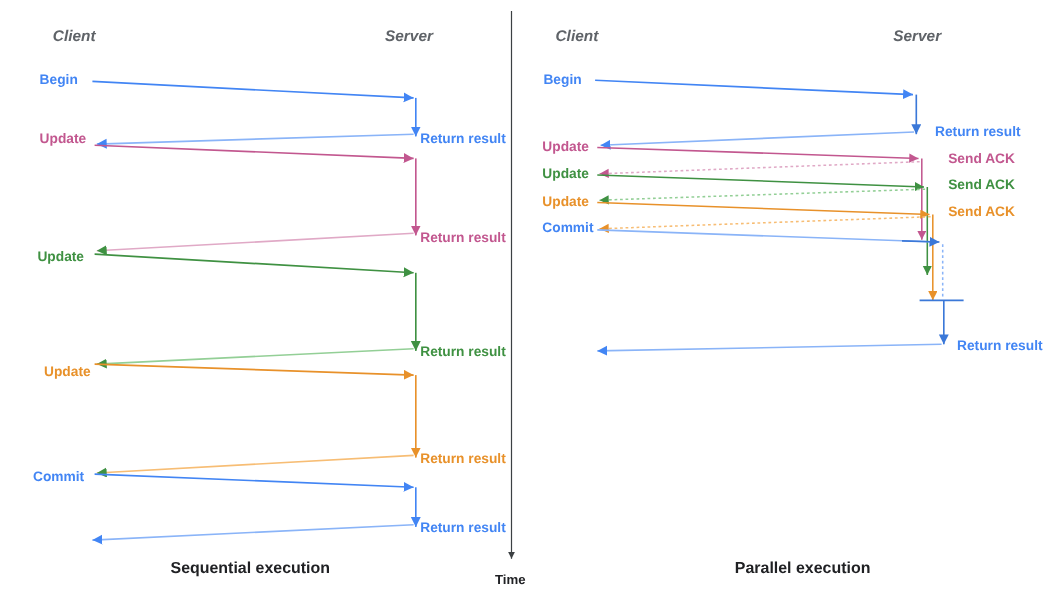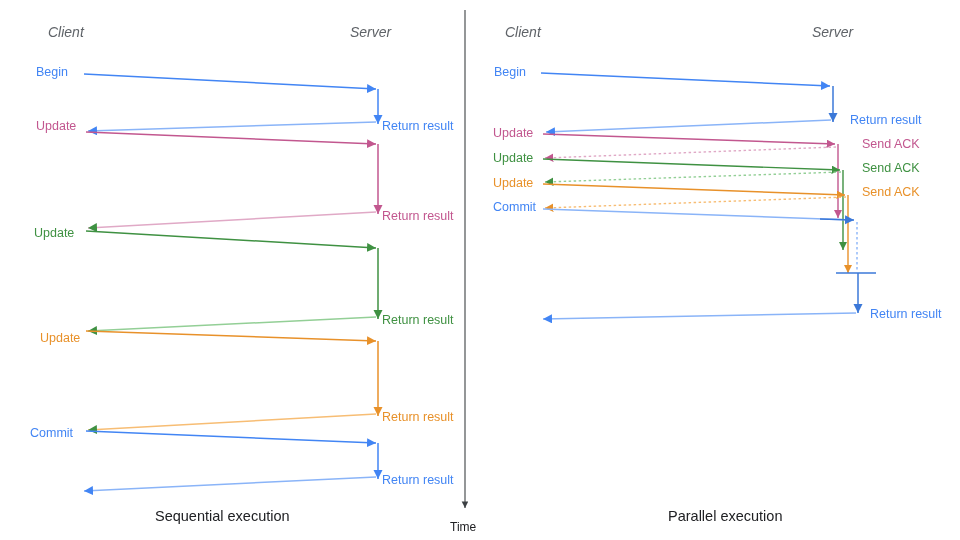--- a/index.html
+++ b/index.html
@@ -13,20 +13,21 @@
     font-family: "Liberation Sans", sans-serif;
     overflow: hidden;
     position: relative;
   }
   #diagram-root {
     position: absolute;
     left: 0;
     top: 0;
     width: 960px;
     height: 444px;
+    font-weight: bold;
   }
   svg#seq-svg {
     display: block;
     width: 960px;
     height: 540px;
   }
   .lane-header {
     font-style: italic;
     font-size: 14px;
     fill: #5f6368;

